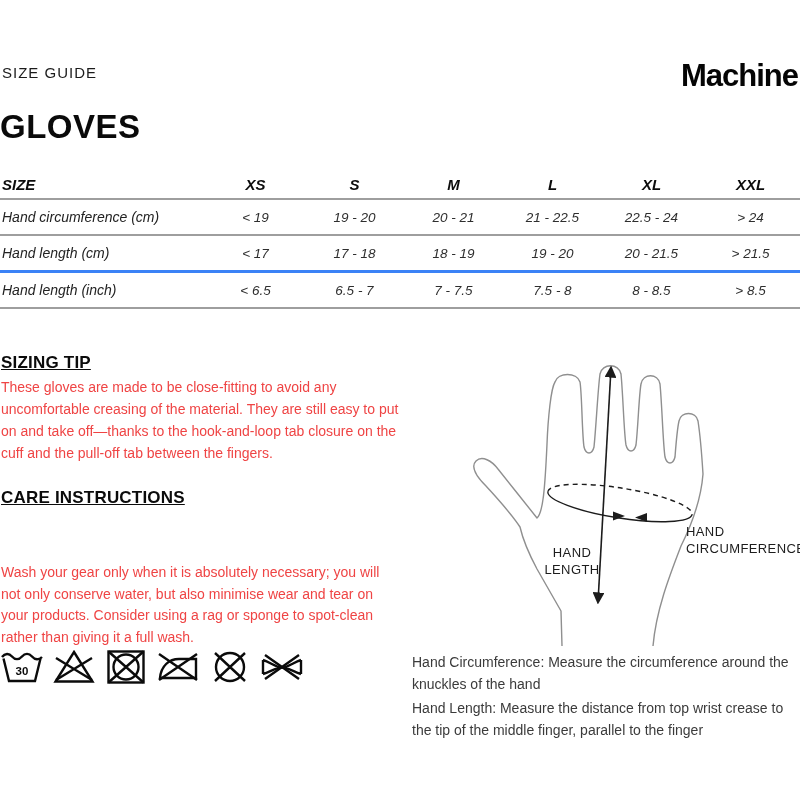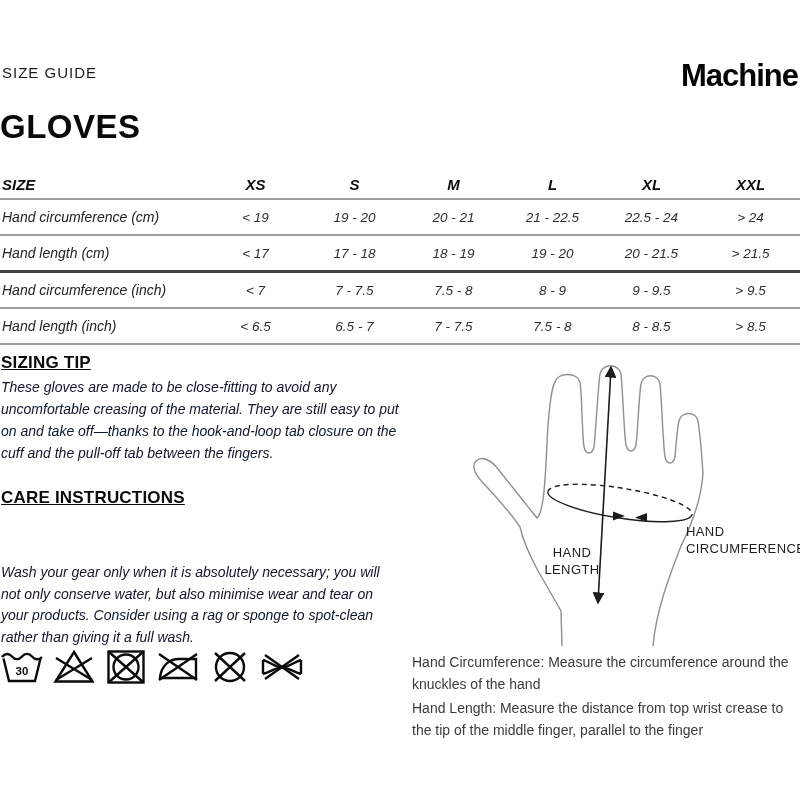--- a/index.html
+++ b/index.html
@@ -21,41 +21,41 @@
     position:absolute; left:0; top:108px; margin:0;
     font-size:33px; font-weight:800; letter-spacing:0.5px; color:#0a0a0a;
   }
   
   .size-table {
     position:absolute; left:0; top:170px; width:800px;
     border-collapse:collapse; table-layout:fixed;font-style:italic;
   }
   .size-table thead tr { border-bottom:2px solid #9e9e9e; }
   .size-table tbody tr { border-bottom:2px solid #9e9e9e; }
-  .size-table tbody tr.sep { border-bottom:3px solid #404040; }
+  .size-table tbody tr.sep { border-bottom:3px solid #3b82f6; }
   .size-table th {
     height:28px; font-size:15px; font-weight:700; color:#0c0c0c;
     text-align:center; vertical-align:middle; padding:0;
   }
   .size-table td {
     height:34px; font-size:13.5px; font-weight:400; color:#2e2e2e;
     text-align:center; vertical-align:middle; padding:0;
   }
   .size-table .lab { text-align:left; padding-left:2px; }
   .size-table td.lab { font-size:14px; color:#222; }
   
   .sec-h {
     position:absolute; left:1px; font-size:17px; font-weight:800;
     color:#0b0b0b; letter-spacing:0.2px;text-decoration:underline;
   }
   .sizing-h { top:353px; }
   .care-h   { top:488px; }
   .body-p {
     position:absolute; left:1px; width:398px; margin:0;
-    font-size:14px; line-height:22px; color:#0f172a;font-style:italic;
+    font-size:14px; line-height:22px; color:#ef4444;
   }
   .sizing-body { top:376px; }
   .care-p1 { top:516px; }
   .care-p2 { top:562px; line-height:21.5px; }
   
   .care-icons {
     position:absolute; left:1px; top:647px;
     display:flex; align-items:center; gap:10px;
   }
   .care-icons svg { display:block; }
@@ -117,29 +117,20 @@
         <td>&gt; 24</td>
       </tr>
       <tr class="sep">
         <td class="lab">Hand length (cm)</td>
         <td>&lt; 17</td>
         <td>17 - 18</td>
         <td>18 - 19</td>
         <td>19 - 20</td>
         <td>20 - 21.5</td>
         <td>&gt; 21.5</td>
-      </tr>
-      <tr>
-        <td class="lab">Hand circumference (inch)</td>
-        <td>&lt; 7</td>
-        <td>7 - 7.5</td>
-        <td>7.5 - 8</td>
-        <td>8 - 9</td>
-        <td>9 - 9.5</td>
-        <td>&gt; 9.5</td>
       </tr>
       <tr>
         <td class="lab">Hand length (inch)</td>
         <td>&lt; 6.5</td>
         <td>6.5 - 7</td>
         <td>7 - 7.5</td>
         <td>7.5 - 8</td>
         <td>8 - 8.5</td>
         <td>&gt; 8.5</td>
       </tr>

